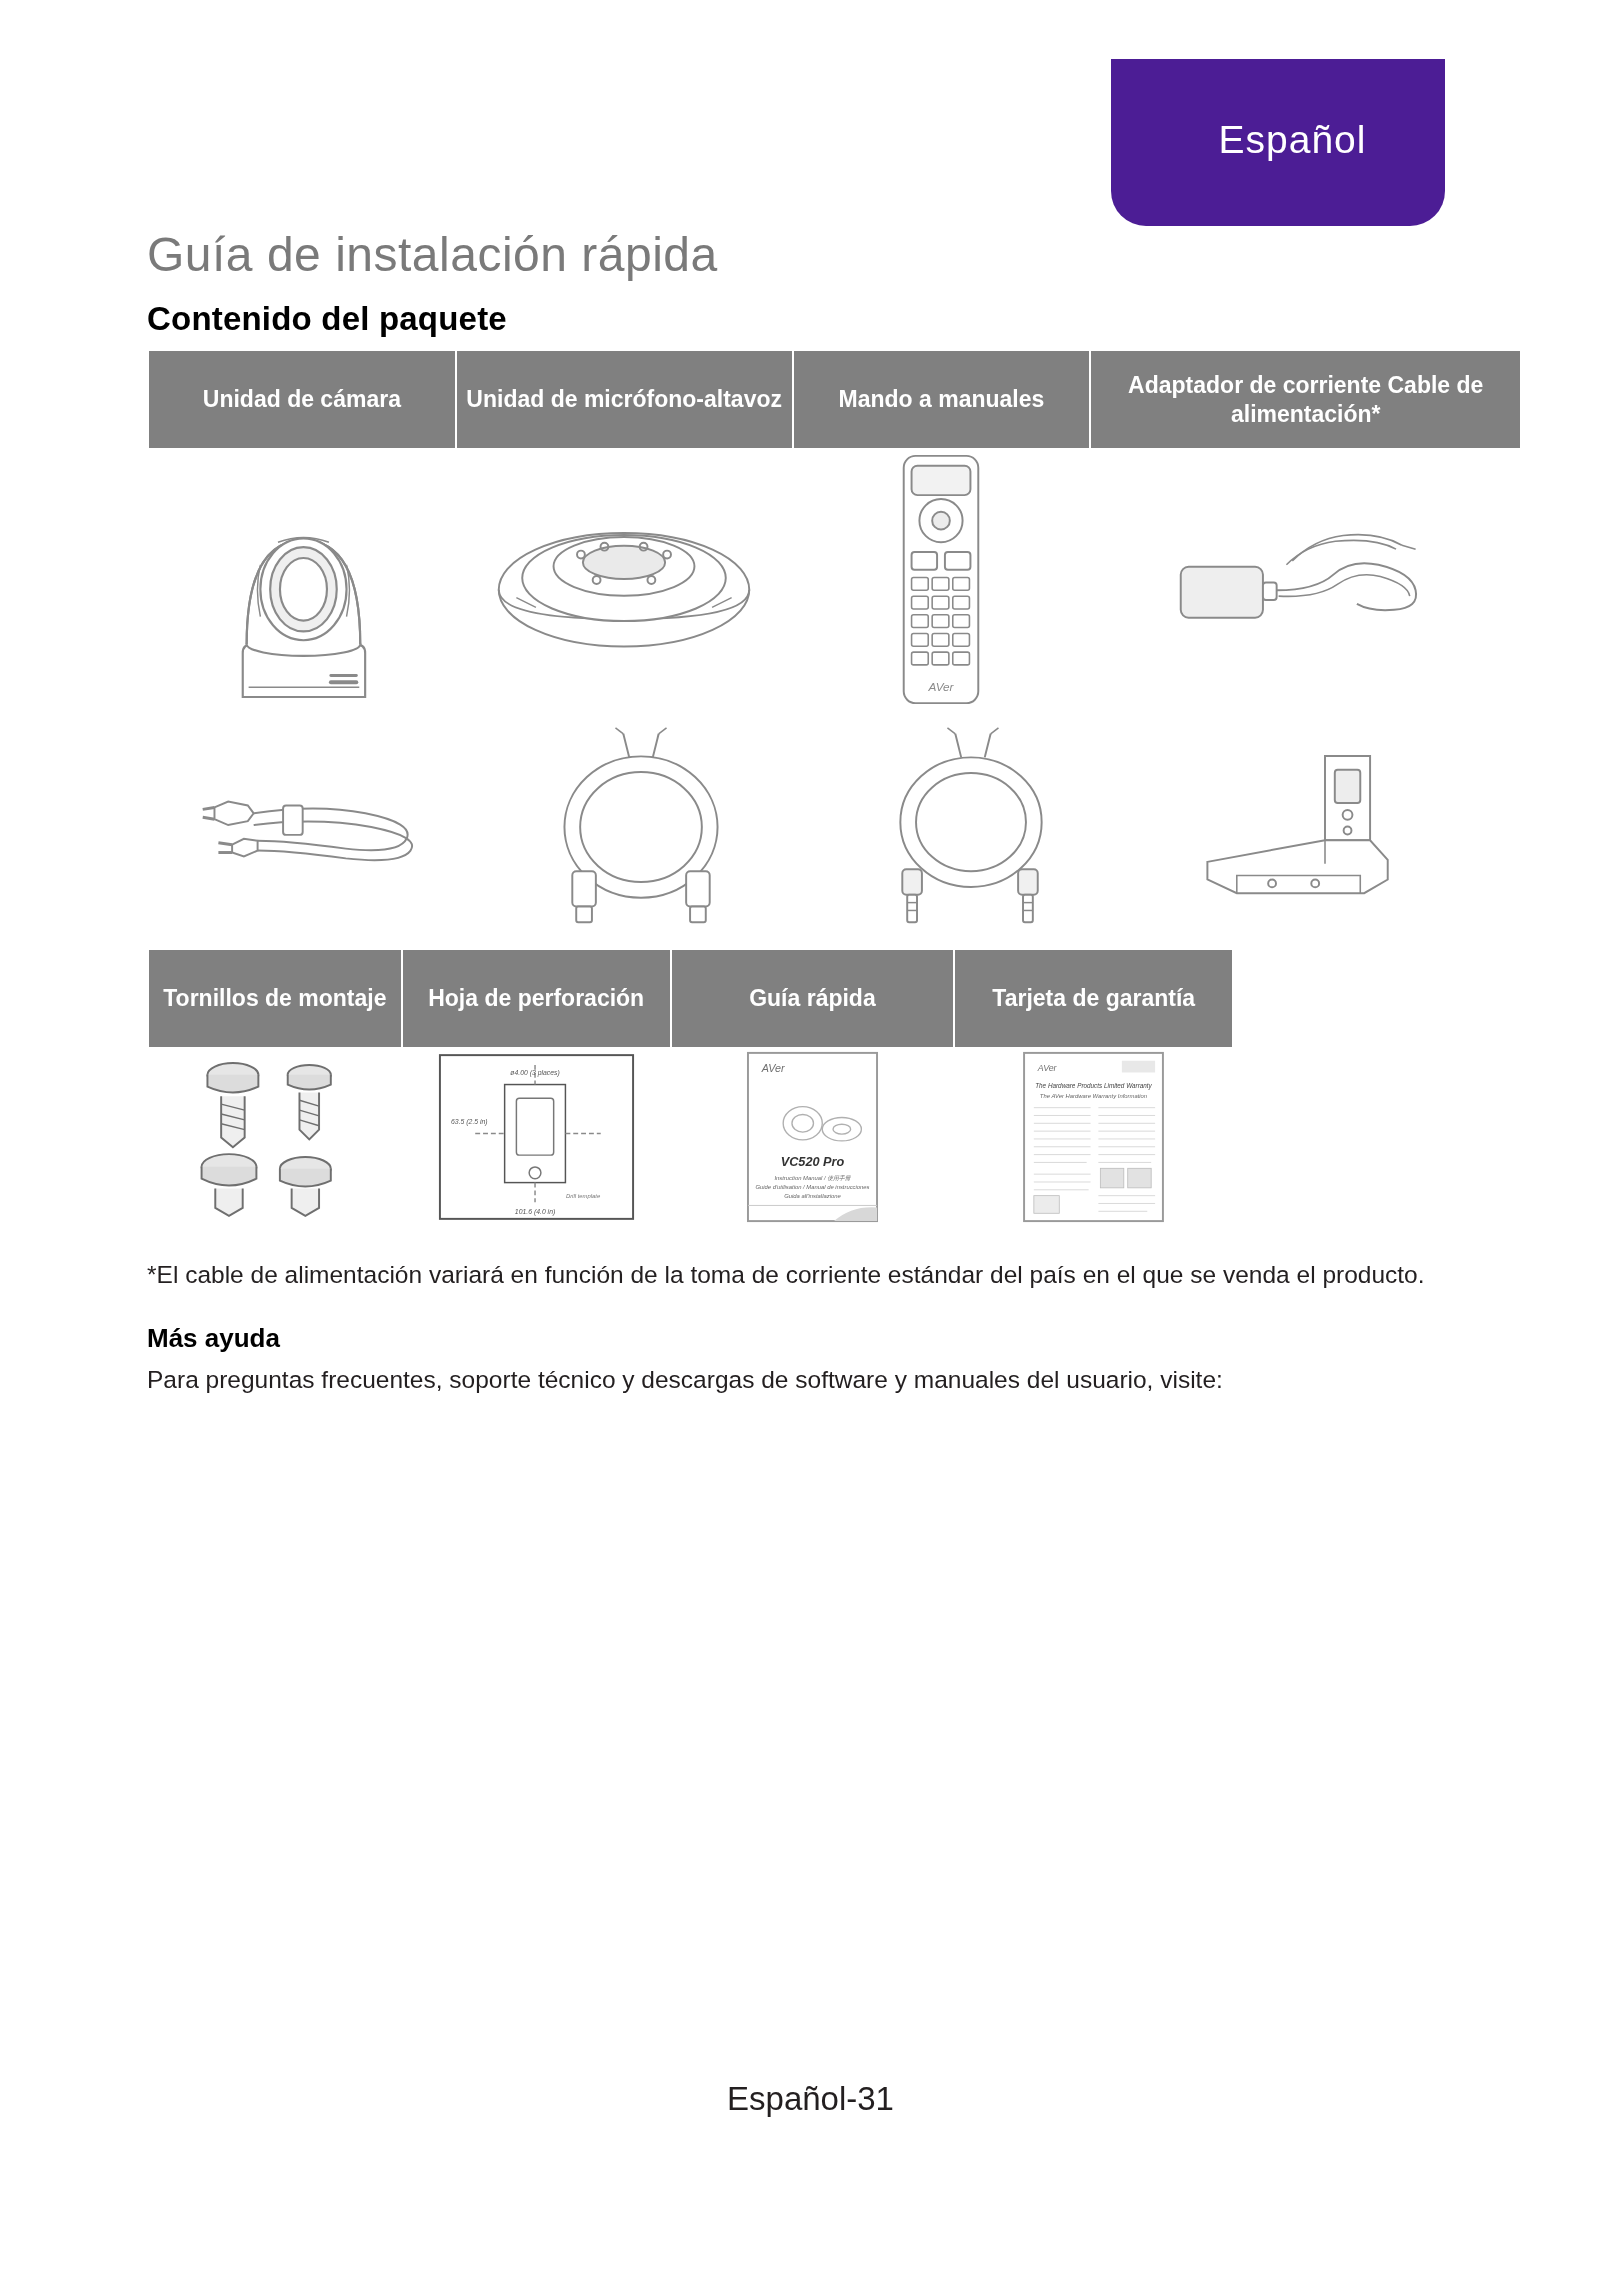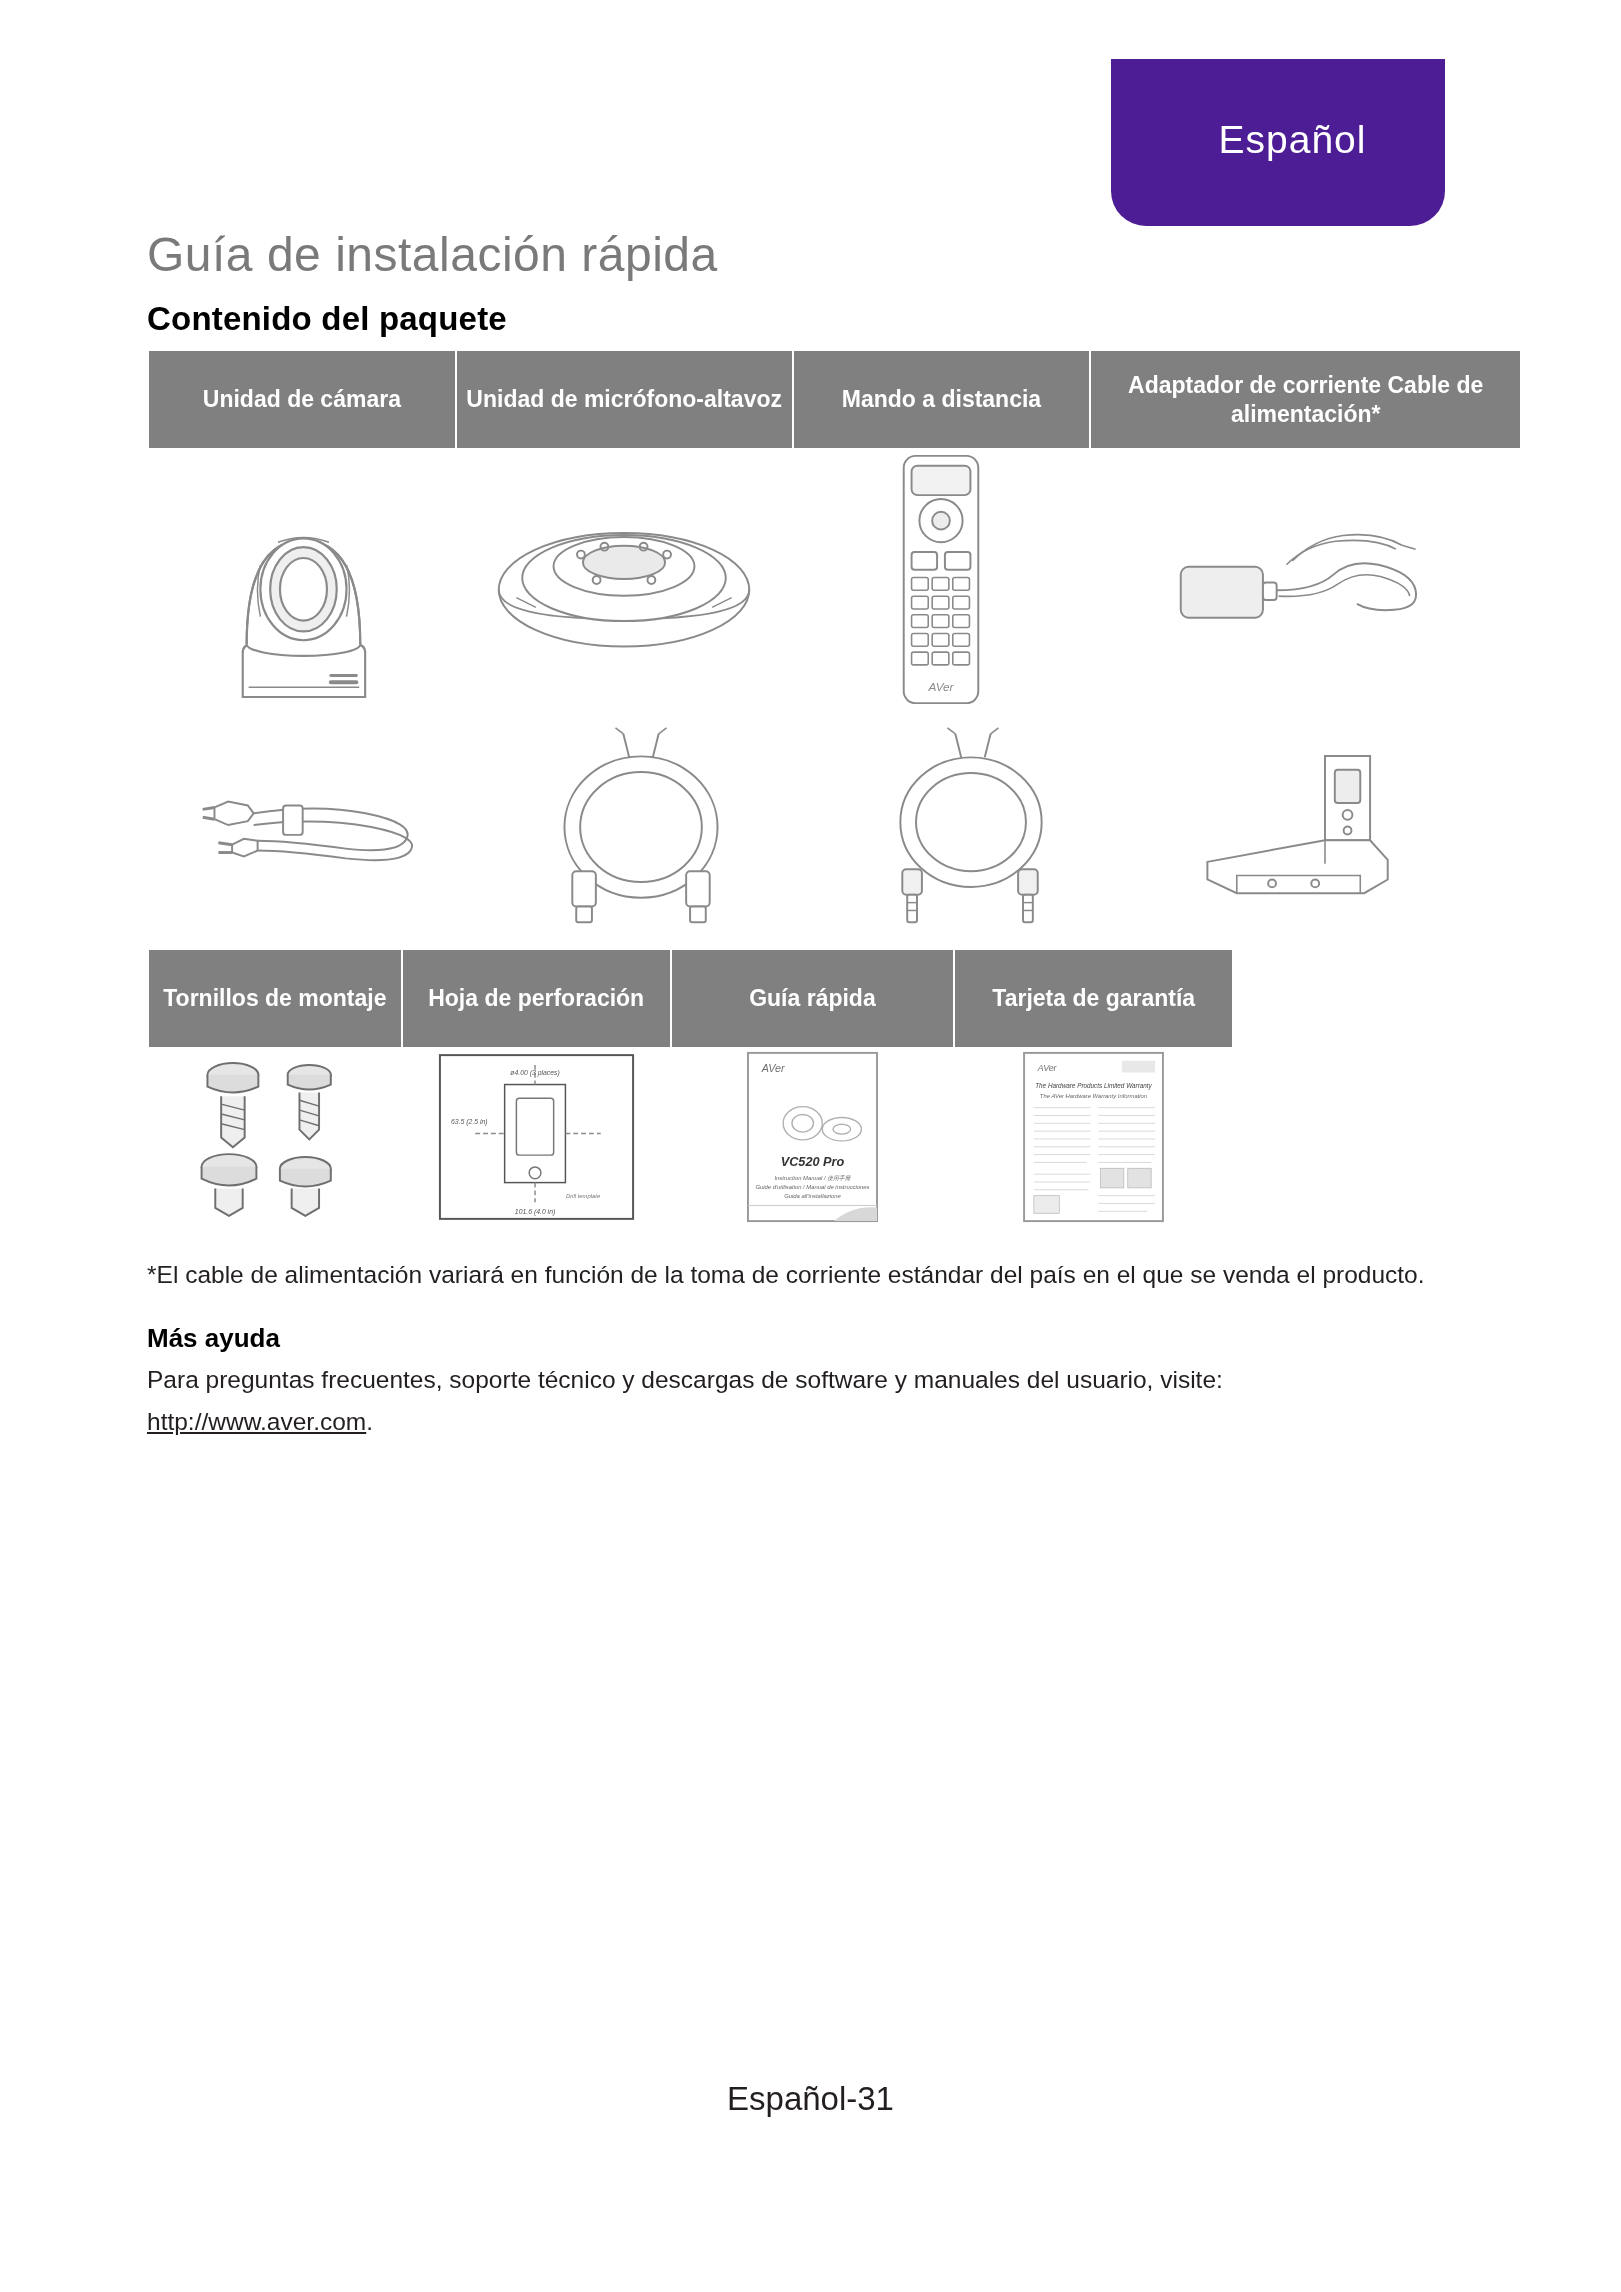--- a/index.html
+++ b/index.html
@@ -148,21 +148,21 @@
 
     <h1 class="title">Guía de instalación rápida</h1>
 
     <h2 class="section">Contenido del paquete</h2>
 
     <table class="pkg-table">
       <tbody>
           <tr>
         <td class="hdr" style="width:294px">Unidad de cámara</td>
         <td class="hdr" style="width:323px">Unidad de micrófono-altavoz</td>
-        <td class="hdr" style="width:284px">Mando a distancia</td>
+        <td class="hdr" style="width:284px">Mando a manuales</td>
         <td class="hdr" style="width:417px">Adaptador de corriente Cable de alimentación*</td>
       </tr>
       <tr>
 
         <td class="cell">
           <div class="img-box">
             <svg width="235" height="255" viewBox="0 0 240 260" fill="none" stroke="#8a8a8a" stroke-width="2.2">
               <path d="M60 250 L60 205 Q60 196 70 196 L175 196 Q185 196 185 205 L185 250 Z" fill="#fff"></path>
               <path d="M60 250 L185 250"></path>
               <path d="M66 240 L179 240" stroke-width="1.4"></path>
@@ -426,22 +426,19 @@
           </div>
         </td>
       </tr>
     </tbody>
       </table>
 
     <p class="note">*El cable de alimentación variará en función de la toma de corriente estándar del país en el que se venda el producto.</p>
 
     <h2 class="section2">Más ayuda</h2>
     <p class="help-text">Para preguntas frecuentes, soporte técnico y descargas de software y manuales del usuario, visite:</p>
-    <p class="help-text">
-      <a class="link" href="#">http://www.aver.com</a><span>.</span>
-    </p>
   </div>
 
   <div class="footer">
     <span>Español-31</span>
   </div>
 </div>
 
 
 </body></html>

